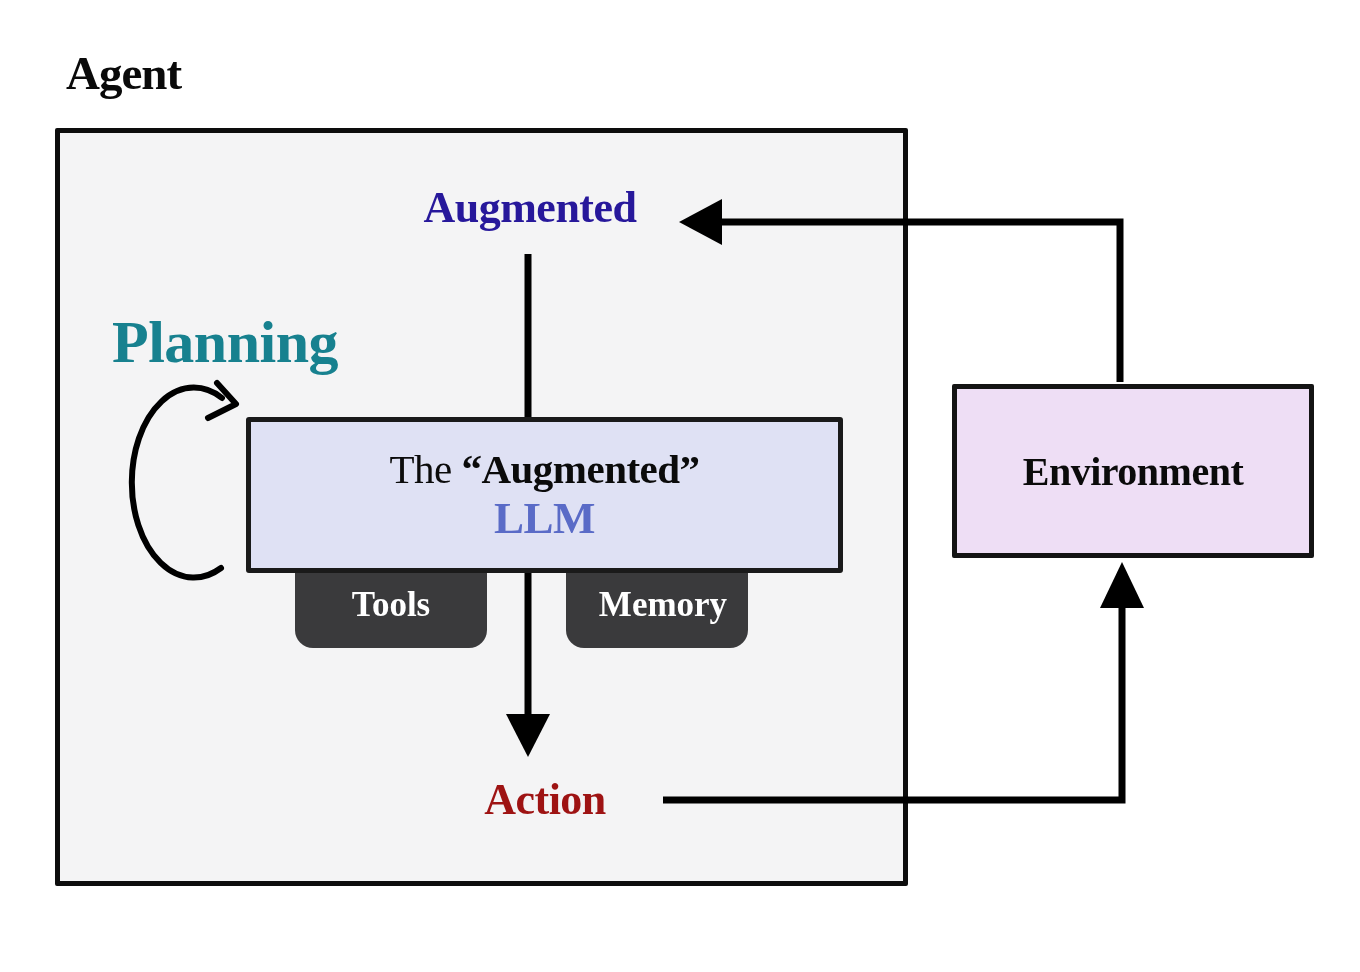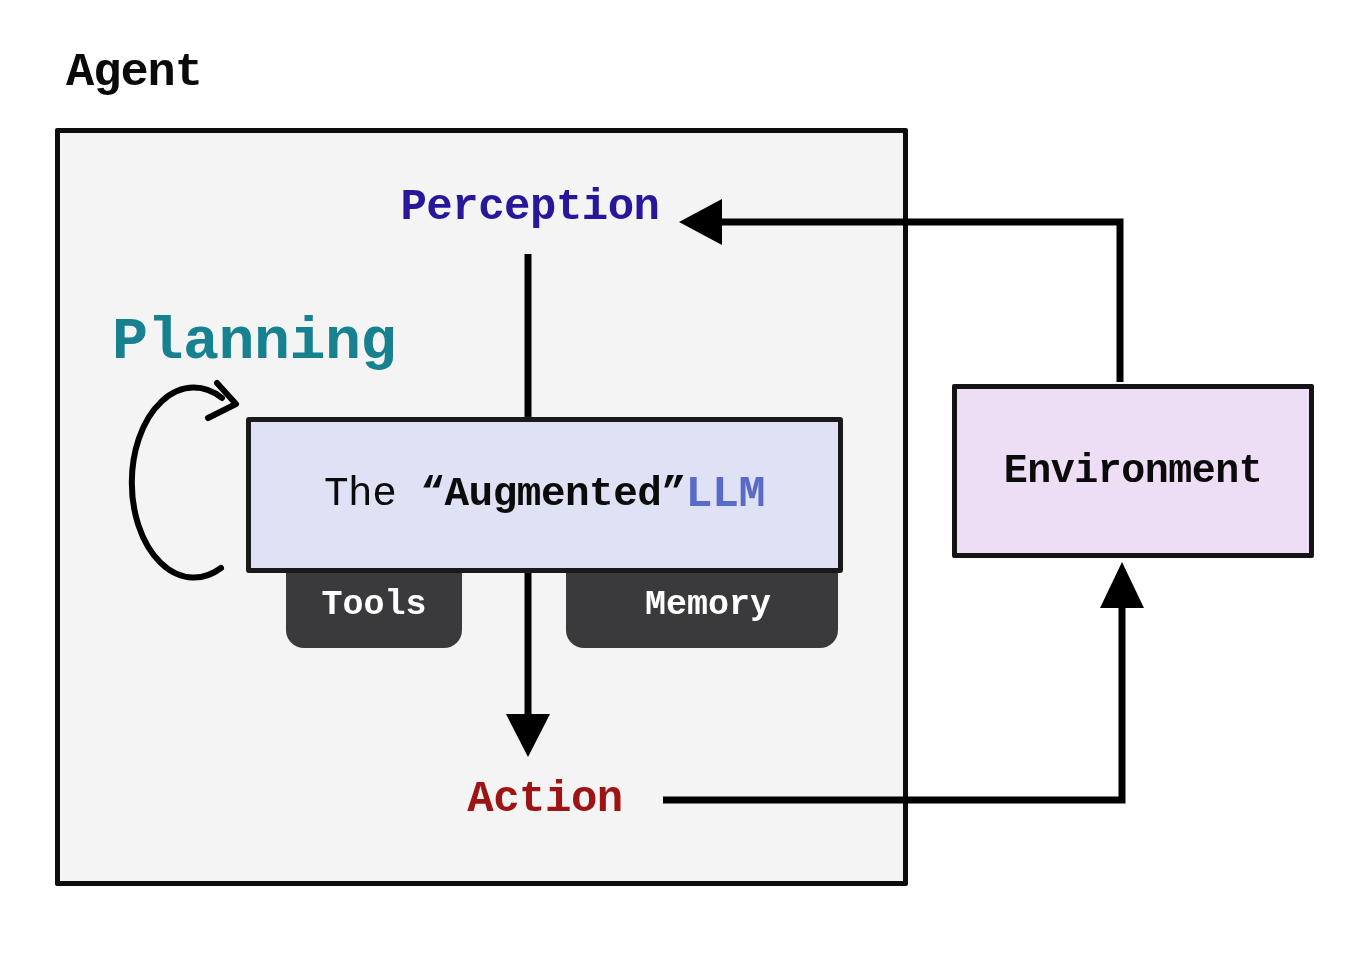--- a/index.html
+++ b/index.html
@@ -7,21 +7,21 @@
     --perception:#27189B; --planning:#17818F; --action:#9E1313;
     --llm-fill:#DFE1F4; --llm-border:#1a1a1a; --llm-text:#5A6BC7;
     --badge-bg:#3A3A3C; --badge-text:#ffffff;
     --env-fill:#EEDEF5; --env-border:#141414; --arrow:#000000;
     --page-bg:#ffffff; --title-color:#0a0a0a;
   }
   html,body{margin:0;padding:0;background:var(--page-bg);}
   .canvas{
     position:relative; width:1360px; height:972px; overflow:hidden;
     background:var(--page-bg);
-    font-family:Liberation Mono, monospace;
+    font-family:Liberation Serif, serif;
   }
   .canvas *{box-sizing:border-box;}
   .abs{position:absolute;}
 
   .agent-title{
     left:66px; top:46px; font-size:47px; font-weight:700;
     letter-spacing:-1px; color:var(--title-color); z-index:3;
   }
   .agent-box{
     left:55px; top:128px; width:853px; height:758px;
@@ -33,36 +33,36 @@
   .perception{left:400px; top:182px; width:260px; text-align:center;
     font-size:44px; color:var(--perception);}
   .planning{left:112px; top:308px; font-size:60px; color:var(--planning);}
   .action{left:430px; top:774px; width:230px; text-align:center;
     font-size:44px; color:var(--action);}
 
   .llm-box{
     left:246px; top:417px; width:597px; height:156px;
     background:var(--llm-fill); border:5px solid var(--llm-border);
     border-radius:3px; z-index:2;
-    display:flex; flex-direction:row; align-items:center; justify-content:center;
+    display:flex; flex-direction:column; align-items:center; justify-content:center;
     line-height:1.15;
   }
   .llm-line1{font-size:41px; color:#0b0b0b; font-weight:400; letter-spacing:-0.5px;}
   .llm-line1 b{font-weight:700;}
   .llm-line2{font-size:45px; font-weight:700; color:var(--llm-text); letter-spacing:-0.5px;}
 
   .badge{
     top:566px; height:82px; z-index:1;
     background:var(--badge-bg); color:var(--badge-text);
     display:flex; align-items:center; justify-content:center;
     font-size:35px; font-weight:700;
     border-radius:4px 4px 18px 18px; padding-bottom:4px;
   }
-  .badge-tools{left:286px; width:176px;}
-  .badge-memory{left:566px; width:272px;padding-left:12px;}
+  .badge-tools{left:295px; width:192px;}
+  .badge-memory{left:566px; width:182px;padding-left:12px;}
 
   .env-box{
     left:952px; top:384px; width:362px; height:174px;
     background:var(--env-fill); border:5px solid var(--env-border);
     border-radius:2px; z-index:2;
     display:flex; align-items:center; justify-content:center;
     font-size:40px; font-weight:700; color:#0b0b0b; letter-spacing:-0.5px;
   }
 
   .arrow-layer{left:0; top:0; width:1360px; height:972px; z-index:2; pointer-events:none;}
@@ -89,21 +89,21 @@
     <path class="stroke" d="M 716 222 L 1120 222 L 1120 382"></path>
     <polygon class="head" points="679,222 722,199 722,245"></polygon>
 
     <path class="stroke" d="M 663 800 L 1122 800 L 1122 604"></path>
     <polygon class="head" points="1100,608 1144,608 1122,562"></polygon>
 
     <path class="sketch" d="M 221 568 A 62 95 0 1 1 222 398"></path>
     <path class="sketch" d="M 217 383 L 236 404 L 208 418"></path>
   </svg>
 
-  <div class="abs label perception">Perception</div>
+  <div class="abs label perception">Augmented</div>
 
   <div class="abs label planning">Planning</div>
 
   <div class="abs llm-box">
     <div class="llm-line1"><span>The </span><b>“Augmented”</b></div>
     <div class="llm-line2">LLM</div>
   </div>
 
   <div class="abs badge badge-tools">Tools</div>
 

